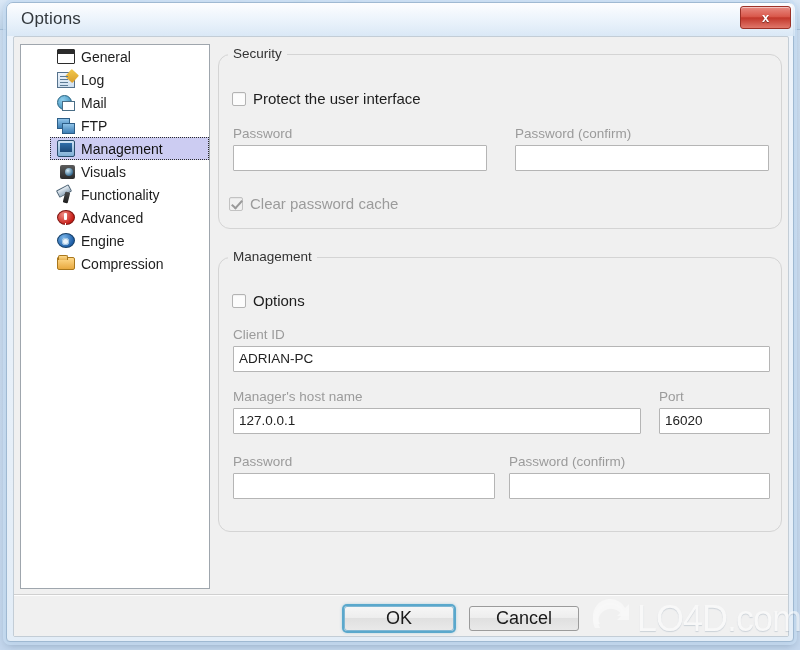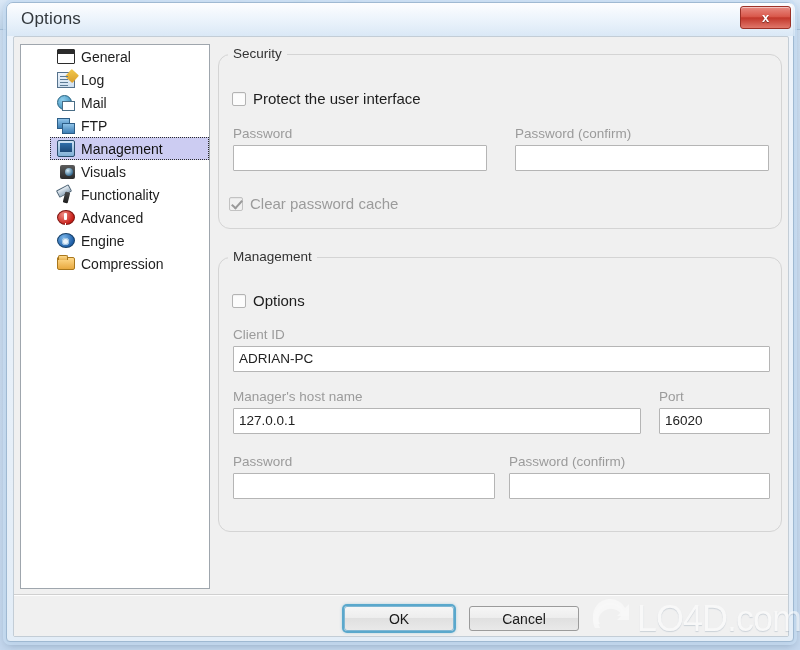--- a/index.html
+++ b/index.html
@@ -172,21 +172,21 @@
   .cb-label { font-size: 15px; color: #1d1d1d; margin-left: 7px; white-space: nowrap; }
   .cb-label.dim { color: #9b9b9b; }
 
   
   .sep { position: absolute; left: 0; top: 557px; width: 774px; height: 1px; background: #d0d0d0; }
   .sep2 { position: absolute; left: 0; top: 558px; width: 774px; height: 1px; background: #fdfdfd; }
   .footer { position: absolute; left: 0; top: 559px; width: 774px; height: 40px; background: #f0f0f0; }
 
   .btn {
     position: absolute; top: 10px; width: 110px; height: 25px;
-    font-size: 14px; color: #1a1a1a;
+    font-size: 18px; color: #1a1a1a;
     background: linear-gradient(180deg,#f6f6f6 0%, #ededed 48%, #e0e0e0 50%, #e9e9e9 100%);
     border: 1px solid #9b9b9b; border-radius: 3px;
     display: flex; align-items: center; justify-content: center; cursor: pointer;
   }
   .btn.focused {
     box-shadow: 0 0 0 2px #5aa8cc, 0 0 3px 2px rgba(90,168,204,.45);
     border-color: #7fb7d4;
   }
   .btn-ok { left: 330px; }
   .btn-cancel { left: 455px; }

